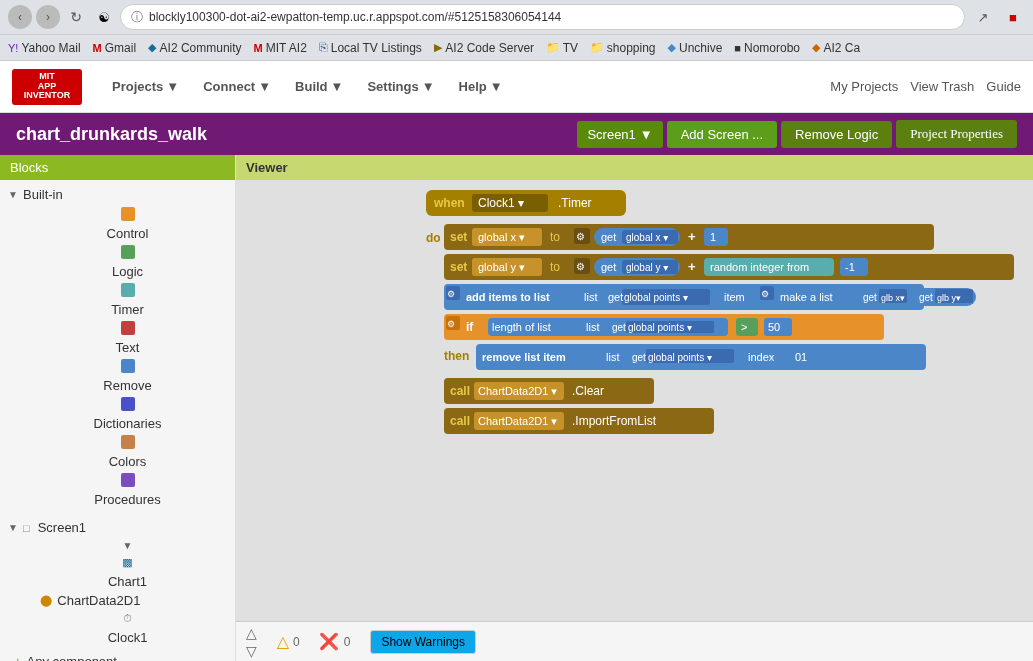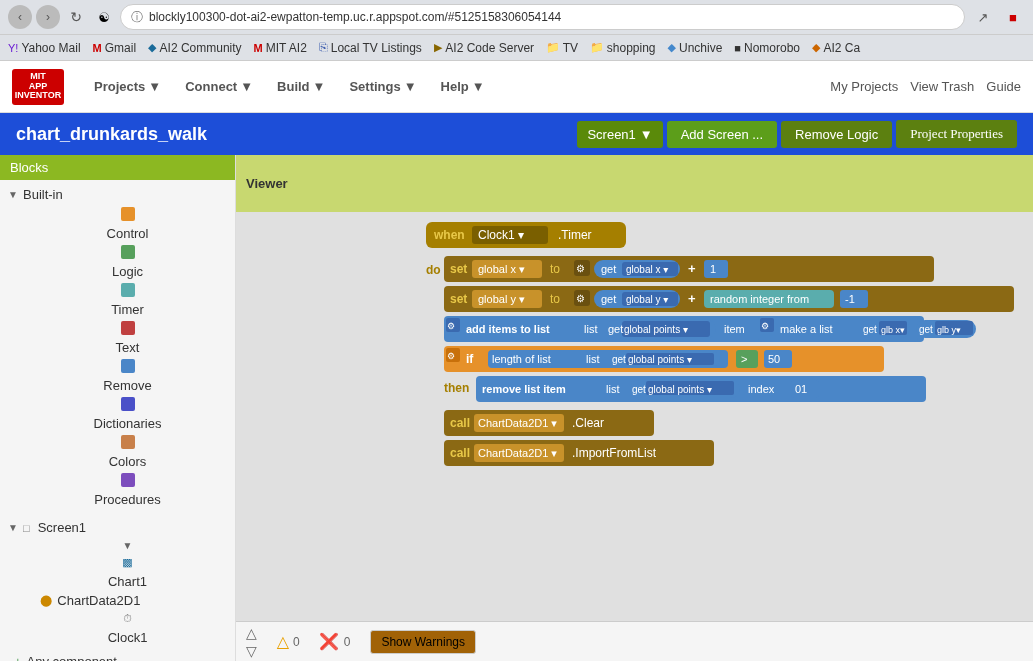--- a/index.html
+++ b/index.html
@@ -15,28 +15,28 @@
     .browser-actions { display: flex; gap: 6px; align-items: center; }
     .browser-action-btn { width: 24px; height: 24px; display: flex; align-items: center; justify-content: center; color: #555; cursor: pointer; }
 
     
     .bookmarks-bar { background: #dee1e6; height: 26px; display: flex; align-items: center; padding: 0 8px; gap: 12px; border-bottom: 1px solid #ccc; font-size: 12px; }
     .bookmark-item { display: flex; align-items: center; gap: 3px; cursor: pointer; color: #333; white-space: nowrap; }
 
     
     .app-header { background: white; height: 52px; display: flex; align-items: center; padding: 0 12px; border-bottom: 1px solid #ddd; gap: 20px; }
     .mit-logo { display: flex; align-items: center; gap: 8px; }
-    .mit-logo-img { width: 52px; height: 36px; background: #cc0000; border-radius: 3px; display: flex; align-items: center; justify-content: center; }
+    .mit-logo-img { width: 70px; height: 36px; background: #cc0000; border-radius: 3px; display: flex; align-items: center; justify-content: center; }
     .nav-menus { display: flex; gap: 4px; }
     .nav-menu-item { padding: 5px 10px; border-radius: 3px; cursor: pointer; color: #555; font-size: 13px; display: flex; align-items: center; gap: 3px; font-weight: bold; }
     .header-right { margin-left: auto; display: flex; gap: 12px; align-items: center; }
     .header-right-btn { color: #555; font-size: 13px; cursor: pointer; }
 
     
-    .toolbar { background: #1d4ed8; height: 42px; display: flex; align-items: center; padding: 0 16px; gap: 0; }
+    .toolbar { background: #701a75; height: 42px; display: flex; align-items: center; padding: 0 16px; gap: 0; }
     .project-title { color: white; font-size: 18px; font-weight: bold; margin-right: auto; }
     .toolbar-btn { padding: 6px 14px; background: #6a9a1a; color: white; border: none; border-radius: 3px; cursor: pointer; font-size: 13px; margin-left: 4px; }
     .screen-selector { background: #5a8a0a; color: white; border: none; border-radius: 3px; padding: 6px 10px; font-size: 13px; cursor: pointer; display: flex; align-items: center; gap: 4px; }
     .toolbar-btn.add { background: #5c9e1a; }
     .toolbar-btn.remove { background: #5c8010; }
     .toolbar-btn.props { background: #5c8010; font-family: Liberation Serif, serif; }
 
     
     .main-layout { display: flex; height: calc(661px - 35px - 26px - 52px - 42px); }
 
@@ -47,31 +47,31 @@
     .tree-item { display: flex; align-items: center; gap: 5px; padding: 3px 8px 3px 14px; cursor: pointer; font-size: 13px; color: #333; }
     .tree-item.section-header { padding-left: 8px; }
     .tree-toggle { width: 10px; font-size: 10px; color: #666; }
     .block-color { width: 14px; height: 14px; border-radius: 2px; display: inline-block; flex-shrink: 0; }
     .tree-children { padding-left: 12px; }
     .sub-item { display: flex; align-items: center; gap: 5px; padding: 2px 8px 2px 16px; cursor: pointer; font-size: 13px; color: #333; flex-direction: column; }
     .sub-sub-item { display: flex; align-items: center; gap: 5px; padding: 2px 8px 2px 28px; cursor: pointer; font-size: 13px; color: #333; }
 
     
     .viewer-panel { flex: 1; background: #e8e8e8; display: flex; flex-direction: column; overflow: hidden; position: relative; }
-    .viewer-header { background: #c8d870; color: #333; padding: 21px 10px; font-weight: bold; font-size: 13px; }
+    .viewer-header { background: #c8d870; color: #333; padding: 5px 10px; font-weight: bold; font-size: 13px; }
     .viewer-content { flex: 1; position: relative; overflow: hidden; background: #e0e0e0; }
 
     
     .blocks-canvas { position: absolute; top: 0; left: 0; right: 0; bottom: 40px; overflow: hidden; }
 
     
     .warning-bar { position: absolute; bottom: 0; left: 0; right: 0; height: 40px; background: #f5f5f5; border-top: 1px solid #ccc; display: flex; align-items: center; padding: 0 10px; gap: 20px; }
     .warning-section { display: flex; align-items: center; gap: 4px; }
     .warning-count { font-size: 12px; color: #666; }
-    .show-warnings-btn { background: #a16207; border: 1px solid #ccc; border-radius: 3px; padding: 4px 10px; cursor: pointer; font-size: 12px; }
+    .show-warnings-btn { background: #0ea5e9; border: 1px solid #ccc; border-radius: 3px; padding: 4px 10px; cursor: pointer; font-size: 12px; }
   </style>
 </head>
 <body>
 
 <div class="browser-chrome">
   <div class="browser-nav-btns">
     <button class="nav-btn">‹</button>
     <button class="nav-btn">›</button>
     <button class="reload-btn">↻</button>
   </div>

